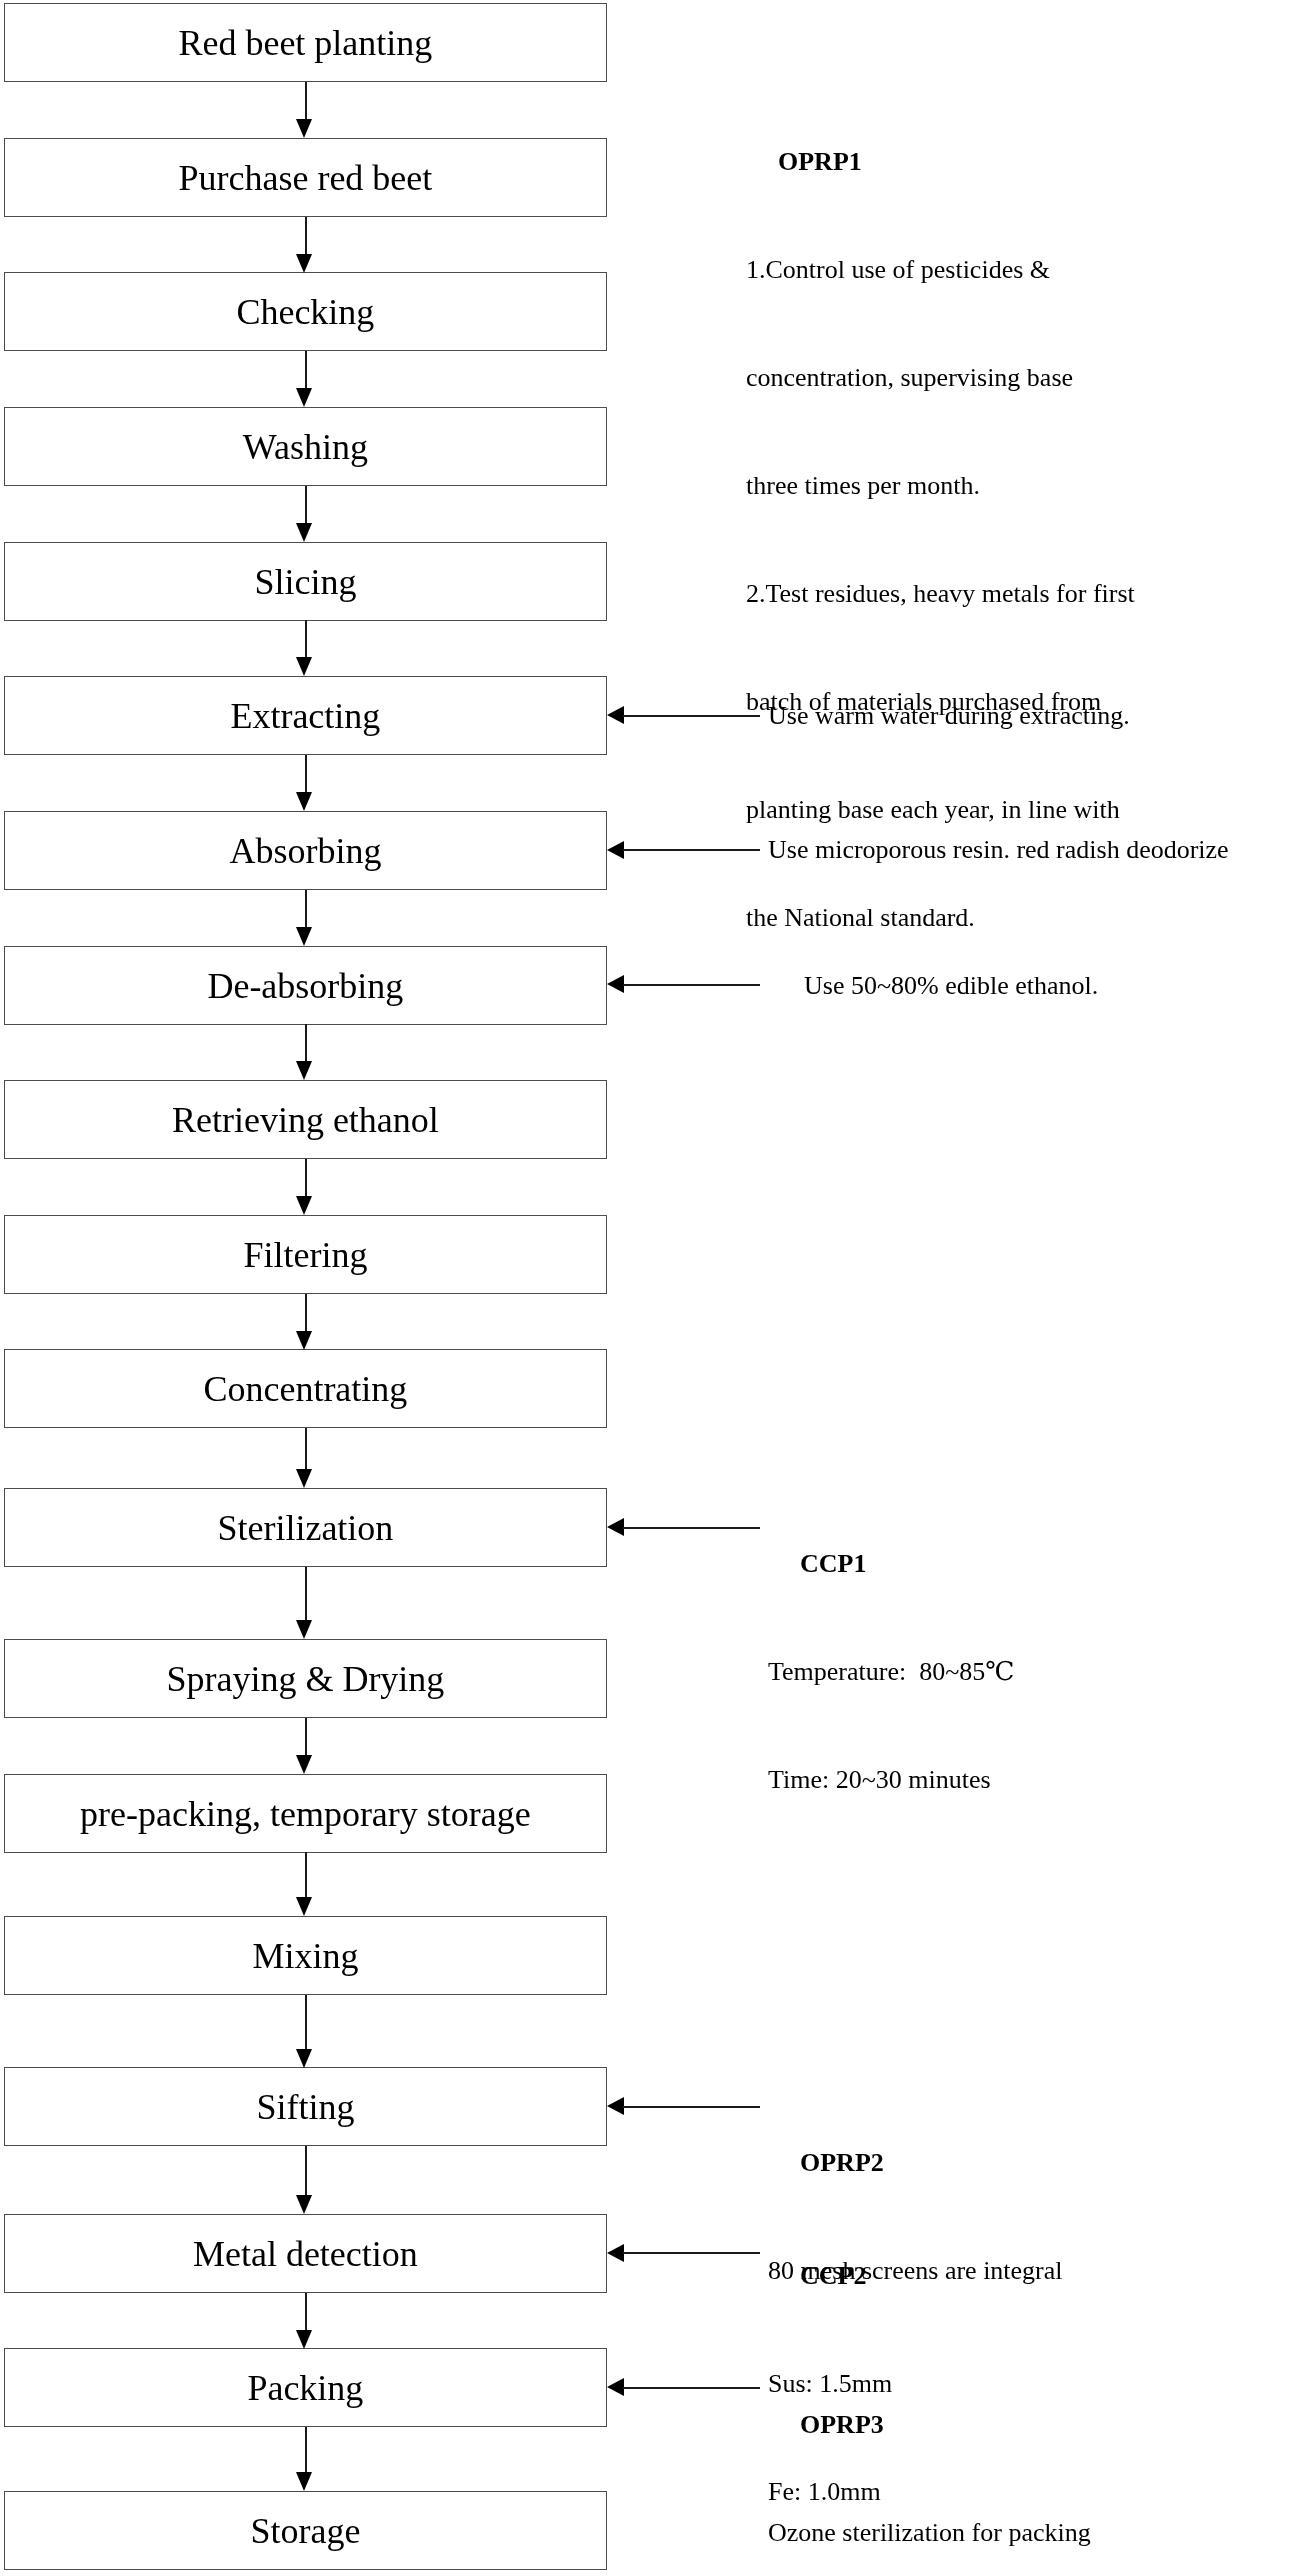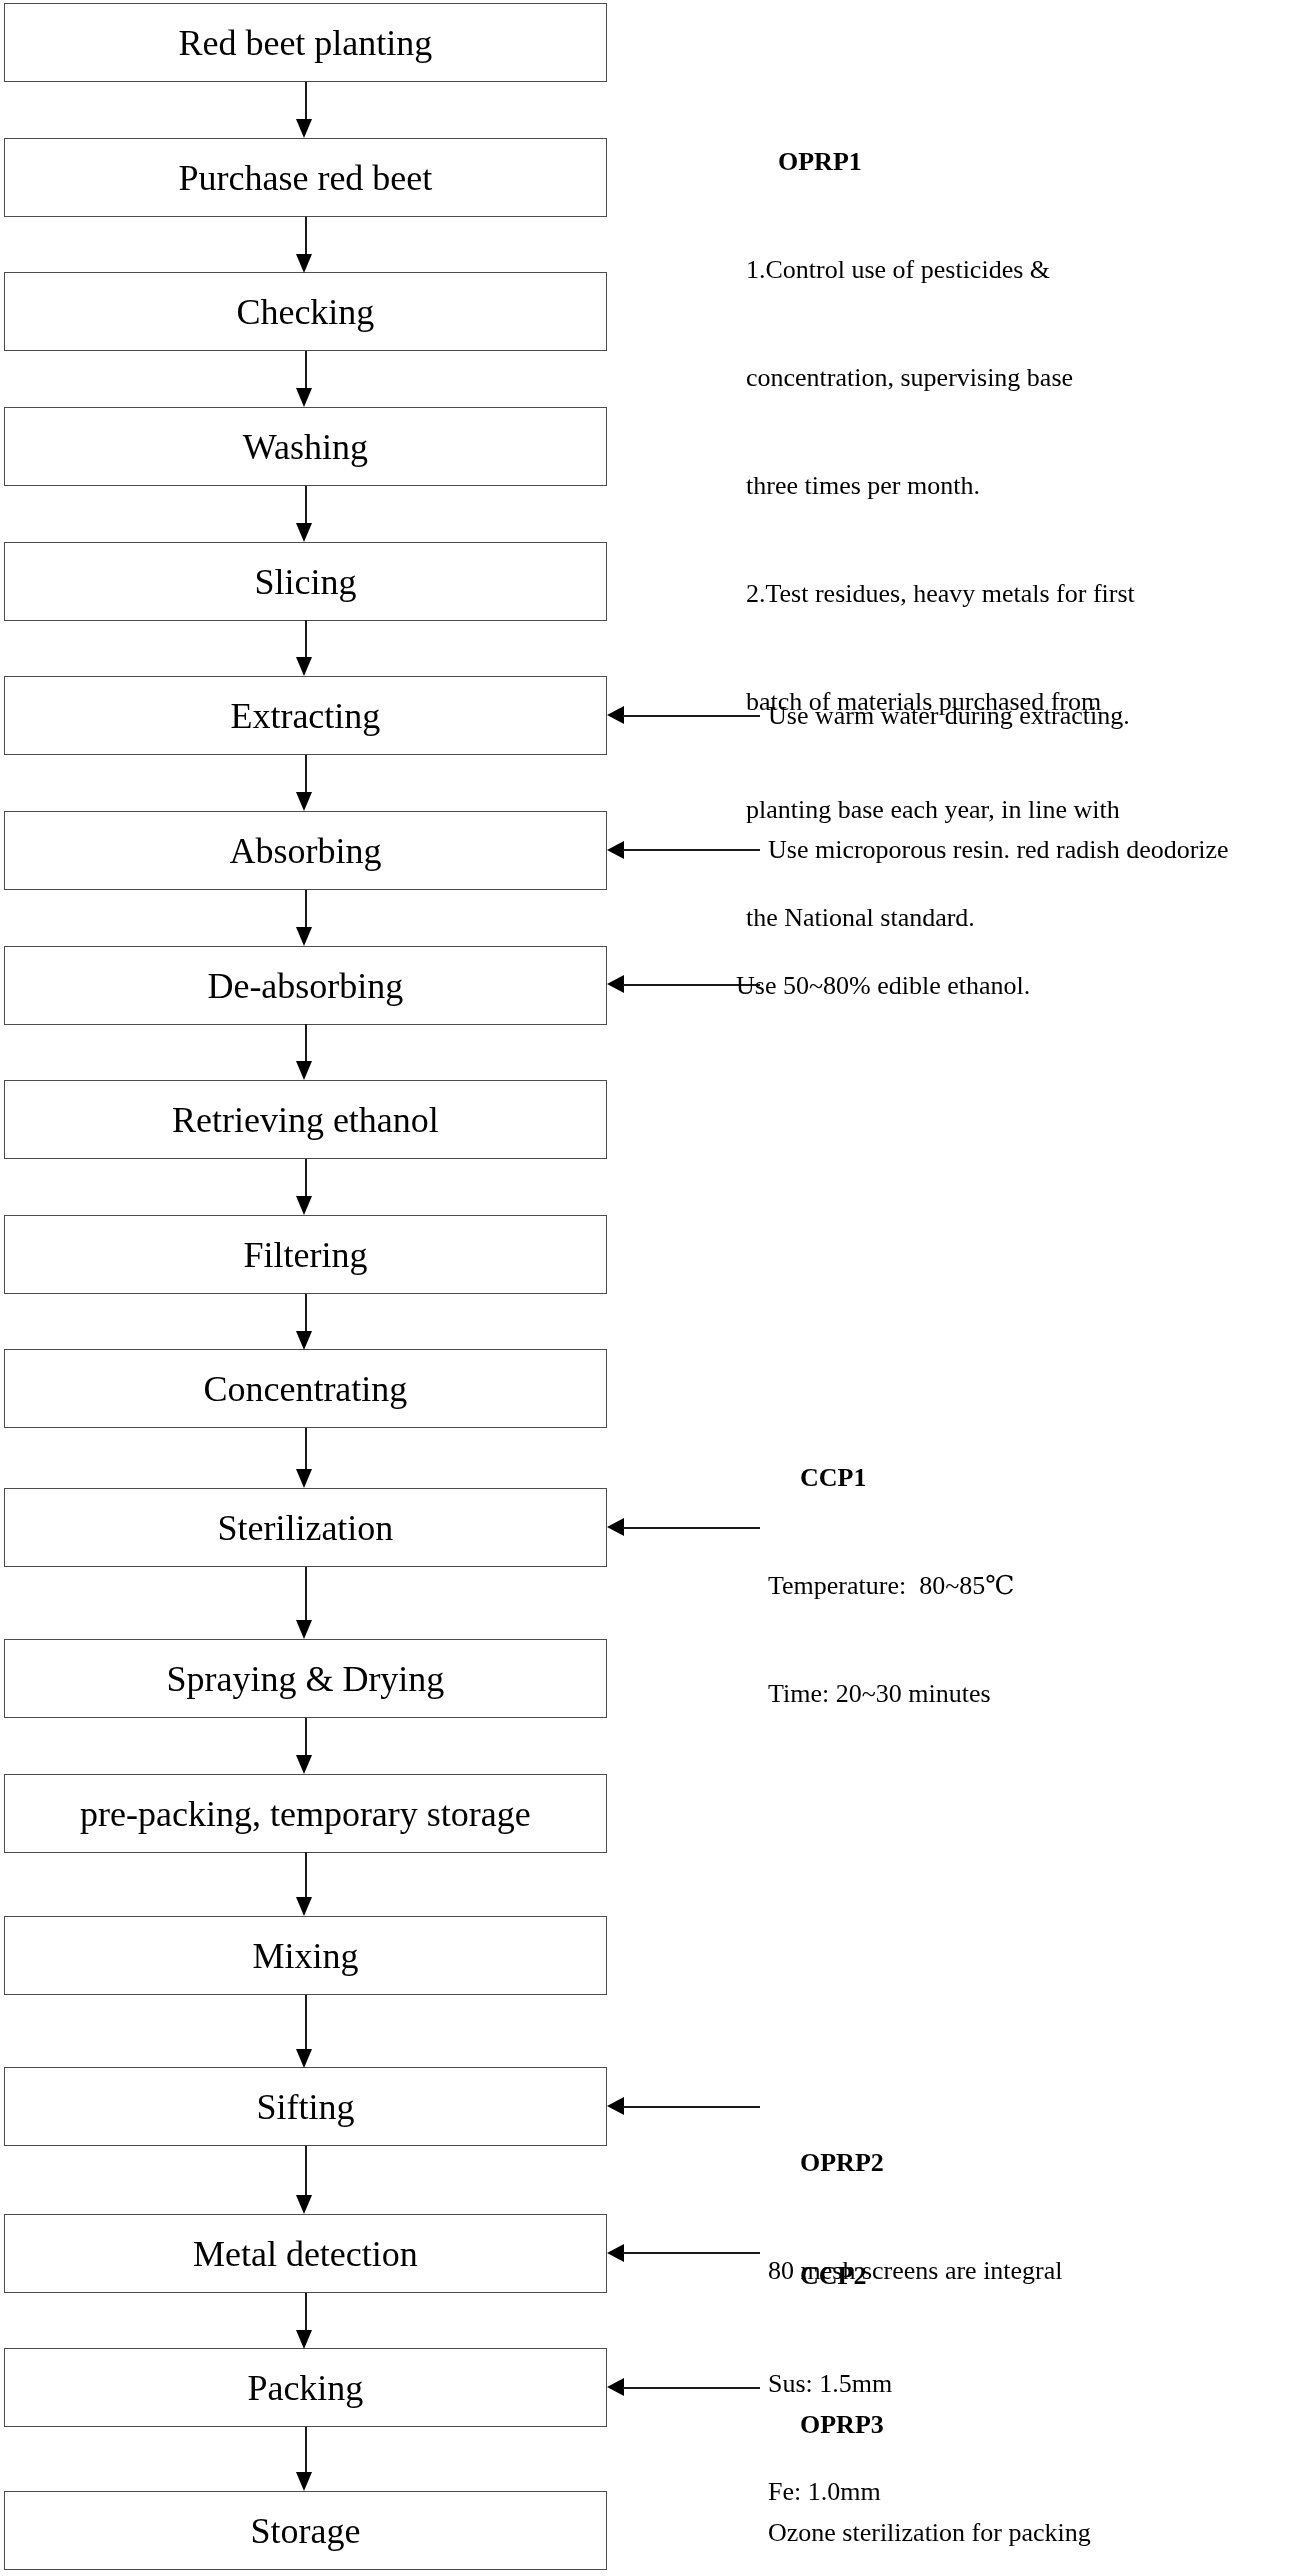--- a/index.html
+++ b/index.html
@@ -140,23 +140,23 @@
     <div>concentration, supervising base</div>
     <div>three times per month.</div>
     <div>2.Test residues, heavy metals for first</div>
     <div>batch of materials purchased from</div>
     <div>planting base each year, in line with</div>
     <div>the National standard.</div>
   </div>
 
   <div class="note" style="left:768px;top:698px">Use warm water during extracting.</div>
   <div class="note" style="left:768px;top:832px">Use microporous resin. red radish deodorize</div>
-  <div class="note" style="left:736px;top:968px">Use 50~80% edible ethanol.</div>
+  <div class="note" style="left:804px;top:968px">Use 50~80% edible ethanol.</div>
 
-  <div class="block" style="left:768px;top:1388px">
+  <div class="block" style="left:768px;top:1474px">
     <div class="bt">CCP1</div>
     <div>Temperature:  80~85℃</div>
     <div>Time: 20~30 minutes</div>
   </div>
 
   <div class="block" style="left:768px;top:2073px">
     <div class="bt">OPRP2</div>
     <div>80 mesh screens are integral</div>
   </div>
 

